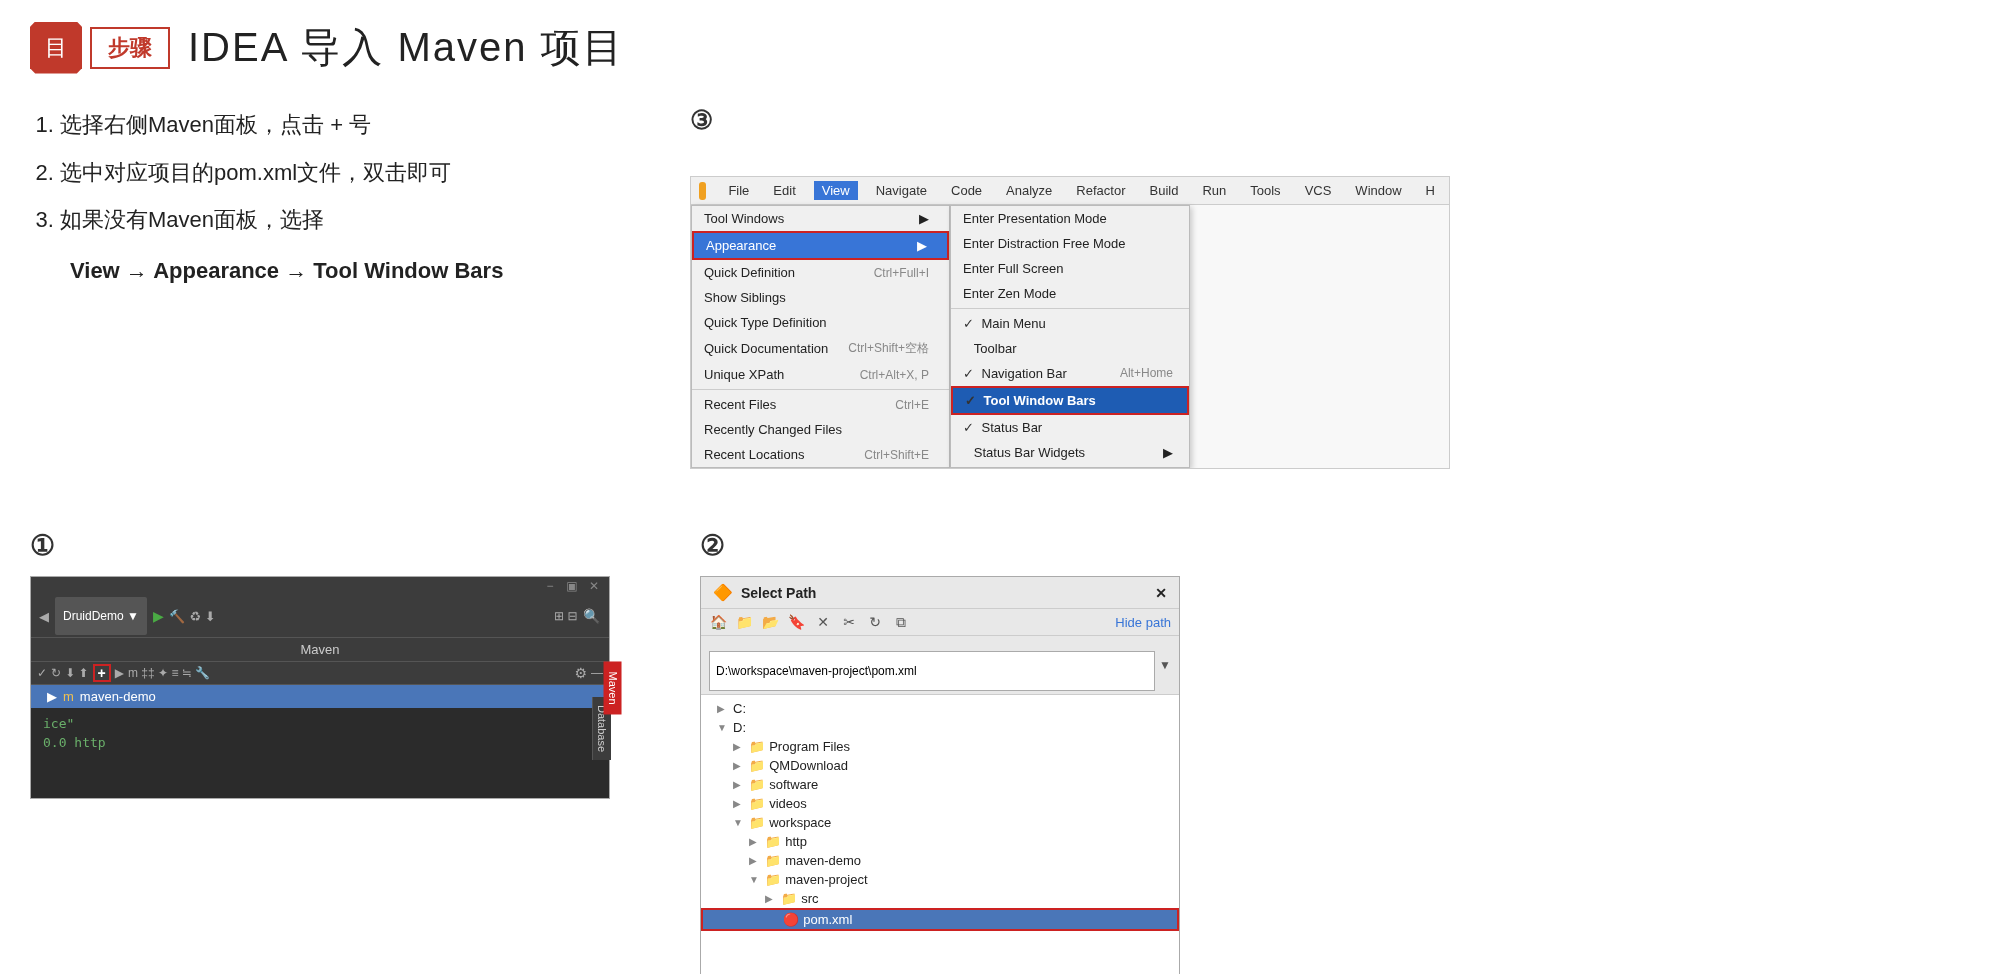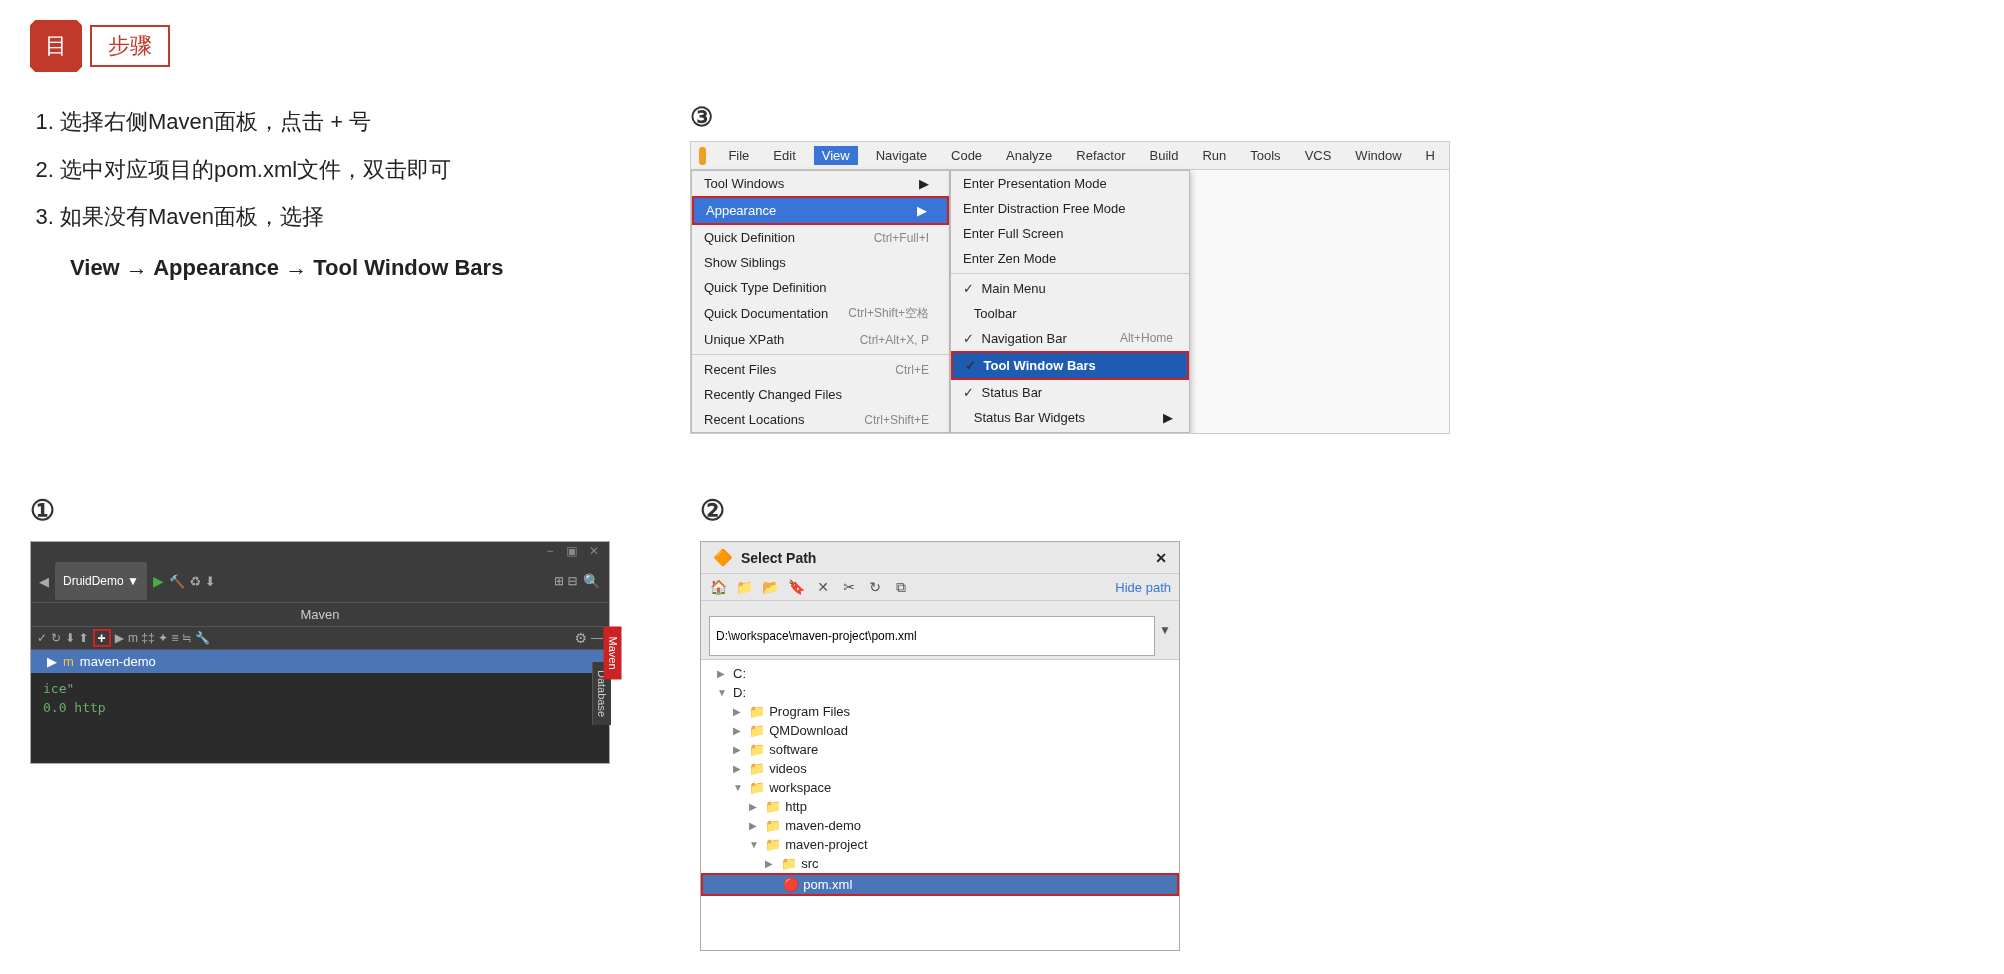--- a/index.html
+++ b/index.html
@@ -30,21 +30,21 @@
       justify-content: center;
       clip-path: polygon(10% 0%, 90% 0%, 100% 10%, 100% 90%, 90% 100%, 10% 100%, 0% 90%, 0% 10%);
       margin-right: 8px;
       flex-shrink: 0;
     }
     .step-badge {
       background: #fff;
       border: 2px solid #c0392b;
       color: #c0392b;
       font-size: 22px;
-      font-weight: normal;
+      font-weight: bold;
       padding: 4px 16px;
       margin-right: 18px;
       flex-shrink: 0;
     }
     .main-title {
       font-size: 40px;
       font-weight: normal;
       color: #222;
       letter-spacing: 2px;
     }
@@ -96,20 +96,21 @@
     .ide-menu-container {
       position: relative;
       display: inline-block;
       margin-bottom: 30px;
     }
     .ide-screenshot {
       border: 1px solid #ccc;
       background: #f2f2f2;
       width: 760px;
       overflow: hidden;
+      margin-top: 32px;
     }
     .ide-menubar {
       background: #f0f0f0;
       padding: 4px 8px;
       display: flex;
       gap: 12px;
       font-size: 13px;
       color: #333;
       border-bottom: 1px solid #ccc;
       align-items: center;
@@ -436,20 +437,21 @@
 </head>
 <body>
 
 <div class="header-row">
   <div class="icon-box">
     <span>目</span>
   </div>
   <div class="step-badge">
     <span>步骤</span>
   </div>
+  <h1 class="main-title">IDEA 导入 Maven 项目</h1>
 </div>
 
 <div class="content-area">
 
   <div class="instructions">
     <ol>
       <li><span>选择右侧Maven面板，点击 + 号</span></li>
       <li><span>选中对应项目的pom.xml文件，双击即可</span></li>
       <li><span>如果没有Maven面板，选择</span></li>
     </ol>

